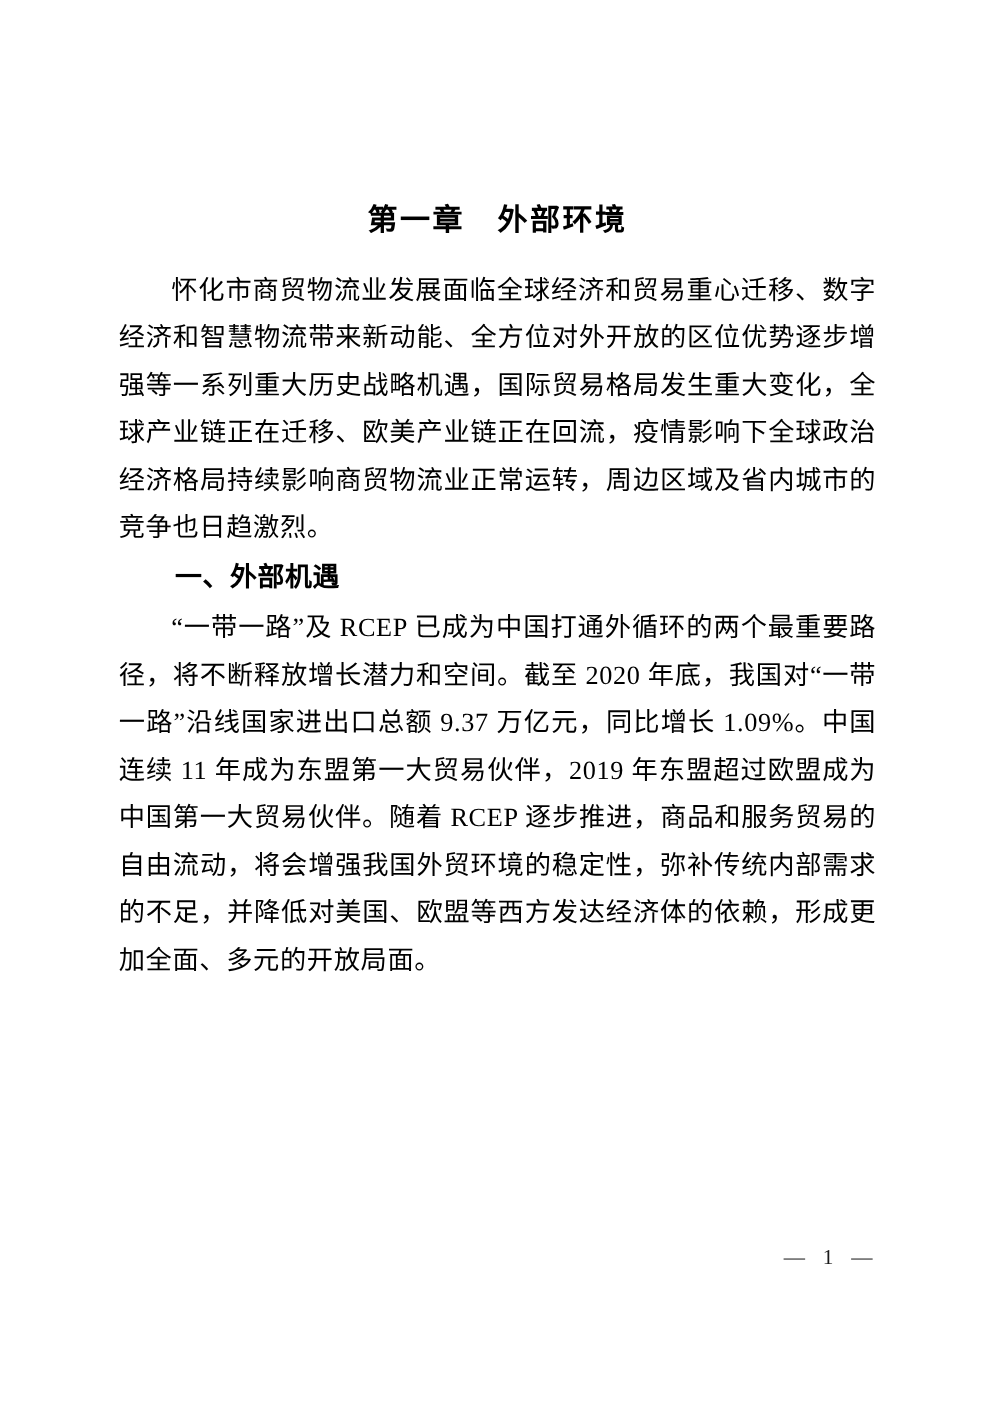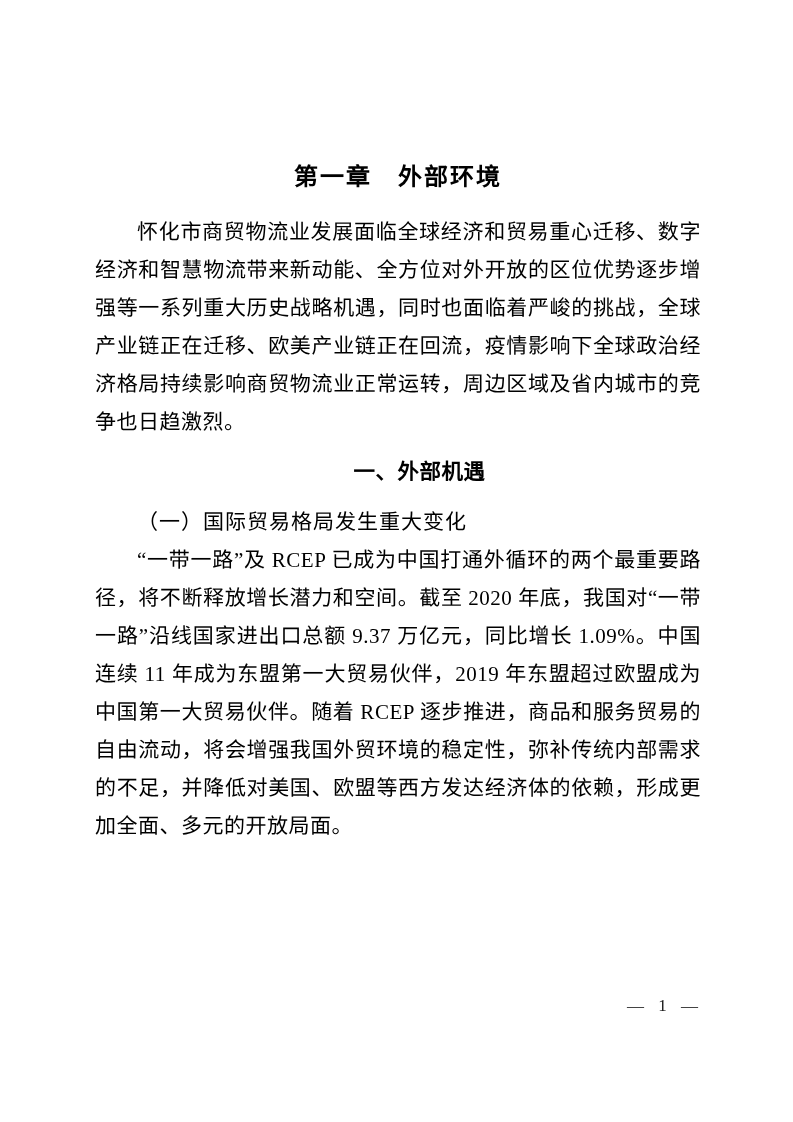--- a/index.html
+++ b/index.html
@@ -35,28 +35,27 @@
   }
   .body-para {
     margin: 0;
     font-size: 21px;
     line-height: 38px;
     text-align: justify;
     text-indent: 2em;
     letter-spacing: 0.5px;
   }
   .section-heading {
-    margin: 12px;
+    margin: 2px;
     font-family: "Liberation Sans", "DejaVu Sans", sans-serif;
     font-weight: 700;
     font-size: 21.5px;
     line-height: 38px;
     text-indent: 2em;
     letter-spacing: 0.5px;
-    text-align: center;
   }
   .section-subheading {
     margin: 0;
     font-weight: 400;
     font-size: 21px;
     line-height: 38px;
     text-indent: 2em;
     letter-spacing: 1px;
   }
   .page-footer {
@@ -72,25 +71,24 @@
     word-spacing: 6px;
   }
 </style>
 </head>
 <body>
 
 <div class="page">
   <main class="content">
     <h1 class="chapter-title">第一章　外部环境</h1>
 
-    <p class="body-para">怀化市商贸物流业发展面临全球经济和贸易重心迁移、数字经济和智慧物流带来新动能、全方位对外开放的区位优势逐步增强等一系列重大历史战略机遇，同时也面临着严峻的挑战，全球产业链正在迁移、欧美产业链正在回流，疫情影响下全球政治经济格局持续影响商贸物流业正常运转，周边区域及省内城市的竞争也日趋激烈。</p>
+    <p class="body-para">怀化市商贸物流业发展面临全球经济和贸易重心迁移、数字经济和智慧物流带来新动能、全方位对外开放的区位优势逐步增强等一系列重大历史战略机遇，国际贸易格局发生重大变化，全球产业链正在迁移、欧美产业链正在回流，疫情影响下全球政治经济格局持续影响商贸物流业正常运转，周边区域及省内城市的竞争也日趋激烈。</p>
 
     <h2 class="section-heading">一、外部机遇</h2>
 
-    <h3 class="section-subheading">（一）国际贸易格局发生重大变化</h3>
 
     <p class="body-para">“一带一路”及 RCEP 已成为中国打通外循环的两个最重要路径，将不断释放增长潜力和空间。截至 2020 年底，我国对“一带一路”沿线国家进出口总额 9.37 万亿元，同比增长 1.09%。中国连续 11 年成为东盟第一大贸易伙伴，2019 年东盟超过欧盟成为中国第一大贸易伙伴。随着 RCEP 逐步推进，商品和服务贸易的自由流动，将会增强我国外贸环境的稳定性，弥补传统内部需求的不足，并降低对美国、欧盟等西方发达经济体的依赖，形成更加全面、多元的开放局面。</p>
 
   </main>
 
   <footer class="page-footer">
     <span class="page-number">— 1 —</span>
   </footer>
 </div>
 

